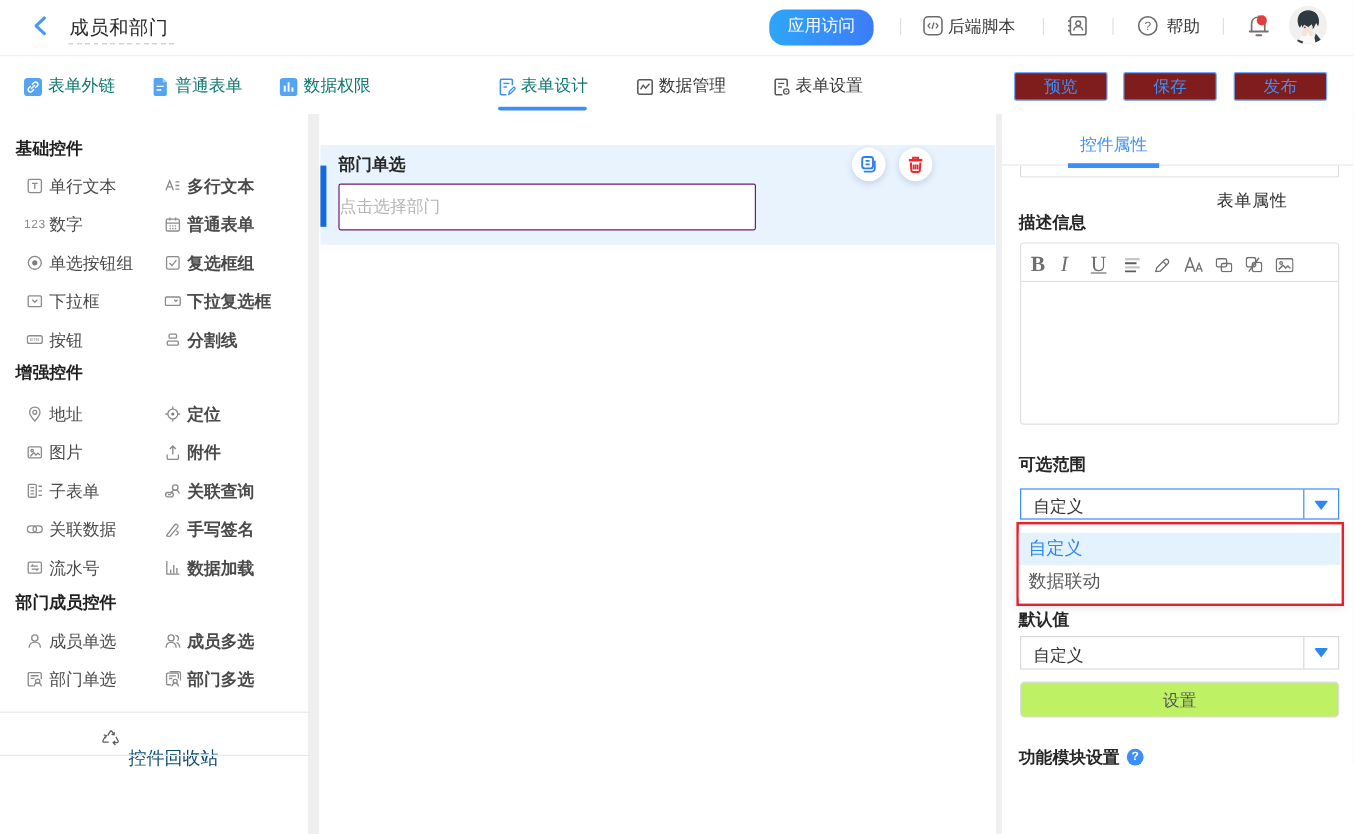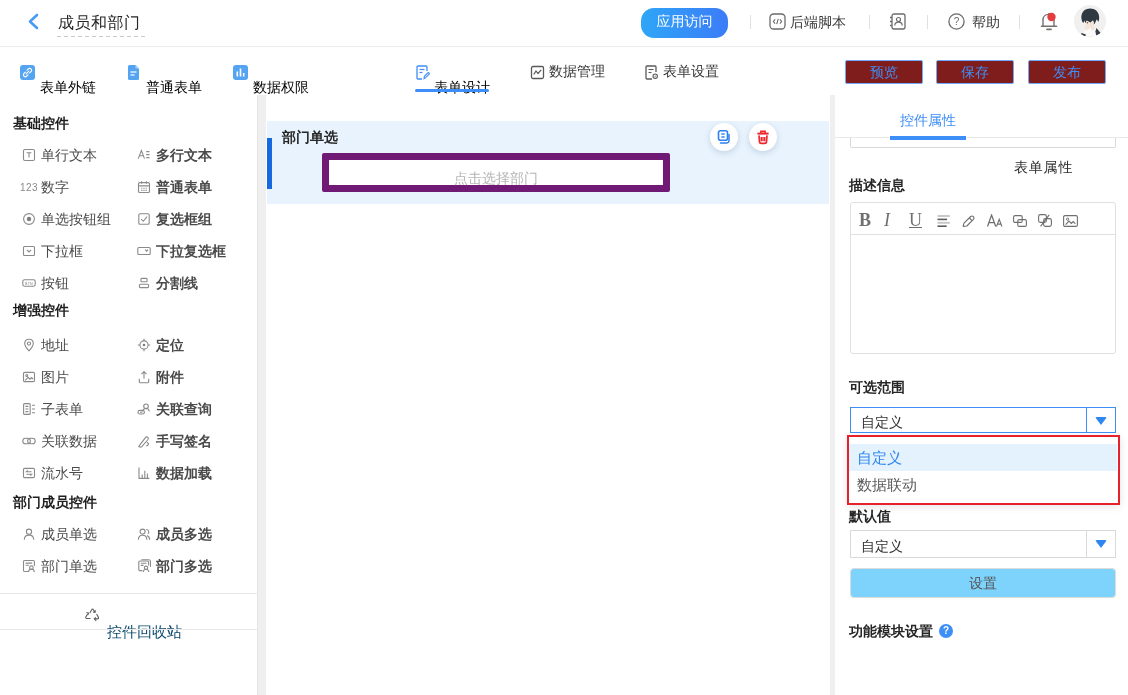--- a/index.html
+++ b/index.html
@@ -14,43 +14,43 @@
 #title { position:absolute; left:58px; top:13px; font-size:16px; color:#262626; letter-spacing:0.5px; }
 #title-dash { position:absolute; left:57px; top:36px; width:88px; height:1px; background:repeating-linear-gradient(90deg,#c9c9c9 0 4px,transparent 4px 7px); }
 #pill { position:absolute; left:641px; top:8px; width:87px; height:30px; border-radius:13px;
   background:linear-gradient(90deg,#2ea6f7,#3c7cf8); color:#fff; font-size:14px;
   text-align:center; line-height:26px; }
 .hdiv { position:absolute; top:15px; width:1px; height:14px; background:#e0e0e0; }
 .htxt { position:absolute; top:14px; font-size:14px; color:#383838; white-space:nowrap; }
 
 
 #tbar { position:absolute; left:0; top:47px; width:1128px; height:48px; background:#fff; }
-.ttab { position:absolute; top:32px; font-size:14px; color:#000000; white-space:nowrap; }
+.ttab { position:absolute; top:16px; font-size:14px; color:#0f766e; white-space:nowrap; }
 .ctab { position:absolute; top:16px; font-size:14px; color:#383838; white-space:nowrap; }
 #underline { position:absolute; left:415px; top:42px; width:74px; height:3px; border-radius:2px; background:#3e8ef7; }
 .obtn { position:absolute; top:13px; width:78px; height:24px; border:1px solid #6fa9f7; border-radius:2px;
   color:#3e8ef7; font-size:14px; text-align:center; line-height:22px; background:#7f1d1d; }
 
 
 #mainbg { position:absolute; left:0; top:95px; width:1128px; height:600px; background:#efefef; }
 #sidebar { position:absolute; left:0; top:95px; width:258px; height:600px; background:#fff; border-right:1px solid #e5e5e5; }
 .shead { position:absolute; left:13px; font-size:14px; font-weight:bold; color:#1f1f1f; }
 .sitem { position:absolute; height:32px; }
 .sic { position:absolute; top:9px; width:14px; height:14px; }
 .sic1 { left:22px; } .stx1 { position:absolute; left:41px; top:8px; font-size:14px; color:#4a4a4a; white-space:nowrap;}
 .sic2 { left:137px; } .stx2 { position:absolute; left:156px; top:8px; font-size:14px; color:#4a4a4a; white-space:nowrap;font-weight:bold;}
 .sdiv { position:absolute; left:0; width:258px; border-top:1px solid #e8e8e8; }
 
 
 #canvas { position:absolute; left:266px; top:95px; width:564px; height:600px; background:#fff; }
 #block { position:absolute; left:1px; top:26px; width:562px; height:83px; background:#e8f3fd; }
 #bluebar { position:absolute; left:0; top:17px; width:5px; height:51px; background:#1568dd; }
 #blabel { position:absolute; left:15px; top:8px; font-size:14px; font-weight:bold; color:#262626; }
-#binput { position:absolute; left:15px; top:32px; width:348px; height:39px; background:#fff; border:7px solid #701a75; border-radius:2px;
-  text-align:center; line-height:37px; font-size:14px; color:#b5b5b5;margin-left:40px; }
+#binput { position:absolute; left:15px; top:32px; width:348px; height:39px; background:#fff; border:1px solid #701a75; border-radius:2px;
+  text-align:left; line-height:37px; font-size:14px; color:#b5b5b5; }
 .cbtn { position:absolute; top:2px; width:28px; height:28px; border-radius:50%; background:#fff; box-shadow:0 2px 6px rgba(30,60,110,.18); }
 .cbtn svg { position:absolute; left:6px; top:6px; }
 
 
 #panel { position:absolute; left:835px; top:95px; width:293px; height:600px; background:#fff; }
 #ptabs { position:absolute; left:0; top:0; width:293px; height:43px; border-bottom:1px solid #e8e8e8; }
 #ptab1 { position:absolute; left:65px; top:17px; font-size:14px; color:#3e8ef7; }
 #ptab2 { position:absolute; left:179px; top:17px; font-size:14px; color:#2b2b2b; letter-spacing:0.8px;margin-top:47px;}
 #punder { position:absolute; left:55px; top:41px; width:76px; height:4px; background:#3e8ef7; }
 #cutinput { position:absolute; left:15px; top:43px; width:266px; height:10px; border:1px solid #d9d9d9; border-top:none; border-radius:0 0 2px 2px; }
@@ -65,21 +65,21 @@
 .sel .arr { position:absolute; right:0; top:0; width:29px; height:100%; }
 .sel .tri { position:absolute; right:8px; top:9px; width:0; height:0; border-left:6.5px solid transparent; border-right:6.5px solid transparent; border-top:8px solid #2e86f0; border-radius:2px; }
 #sel1 { top:312px; height:26px; border:1px solid #3d8ff7; }
 #sel1 .arr { border-left:1px solid #3d8ff7; }
 #sel2 { top:435px; height:28px; border:1px solid #d9d9d9; }
 #sel2 .arr { border-left:1px solid #d9d9d9; }
 #dropdown { position:absolute; left:12px; top:340px; width:273px; height:70px; background:#fff; border:2.5px solid #e8202b; box-shadow:0 2px 8px rgba(0,0,0,.10); }
 .ditem { position:absolute; left:0; width:268px; height:31px; font-size:15px; line-height:31px; padding-left:8px; }
 #ditem1 { top:7px; height:27px; line-height:27px; background:#e4f2fd; color:#2e86f0; }
 #ditem2 { top:34px; background:#fff; color:#595959; height:27px; line-height:27px; }
-.gbtn { position:absolute; left:15px; width:266px; background:#7dd3fc; border:1px solid #dcdcdc; border-radius:4px;
+.gbtn { position:absolute; left:15px; width:266px; background:#bef264; border:1px solid #dcdcdc; border-radius:4px;
   font-size:14px; color:#555; text-align:center; }
 #qmark { position:absolute; left:104px; top:529px; width:14px; height:14px; border-radius:50%; background:#3e8ef7; color:#fff;
   font-size:10px; font-weight:bold; text-align:center; line-height:14px; }
 svg.ic { display:block; }
 </style>
 </head>
 <body>
 
 <div id="hdr">
   <svg class="abs" style="left:27px;top:13px" width="12" height="17" viewBox="0 0 12 17">

